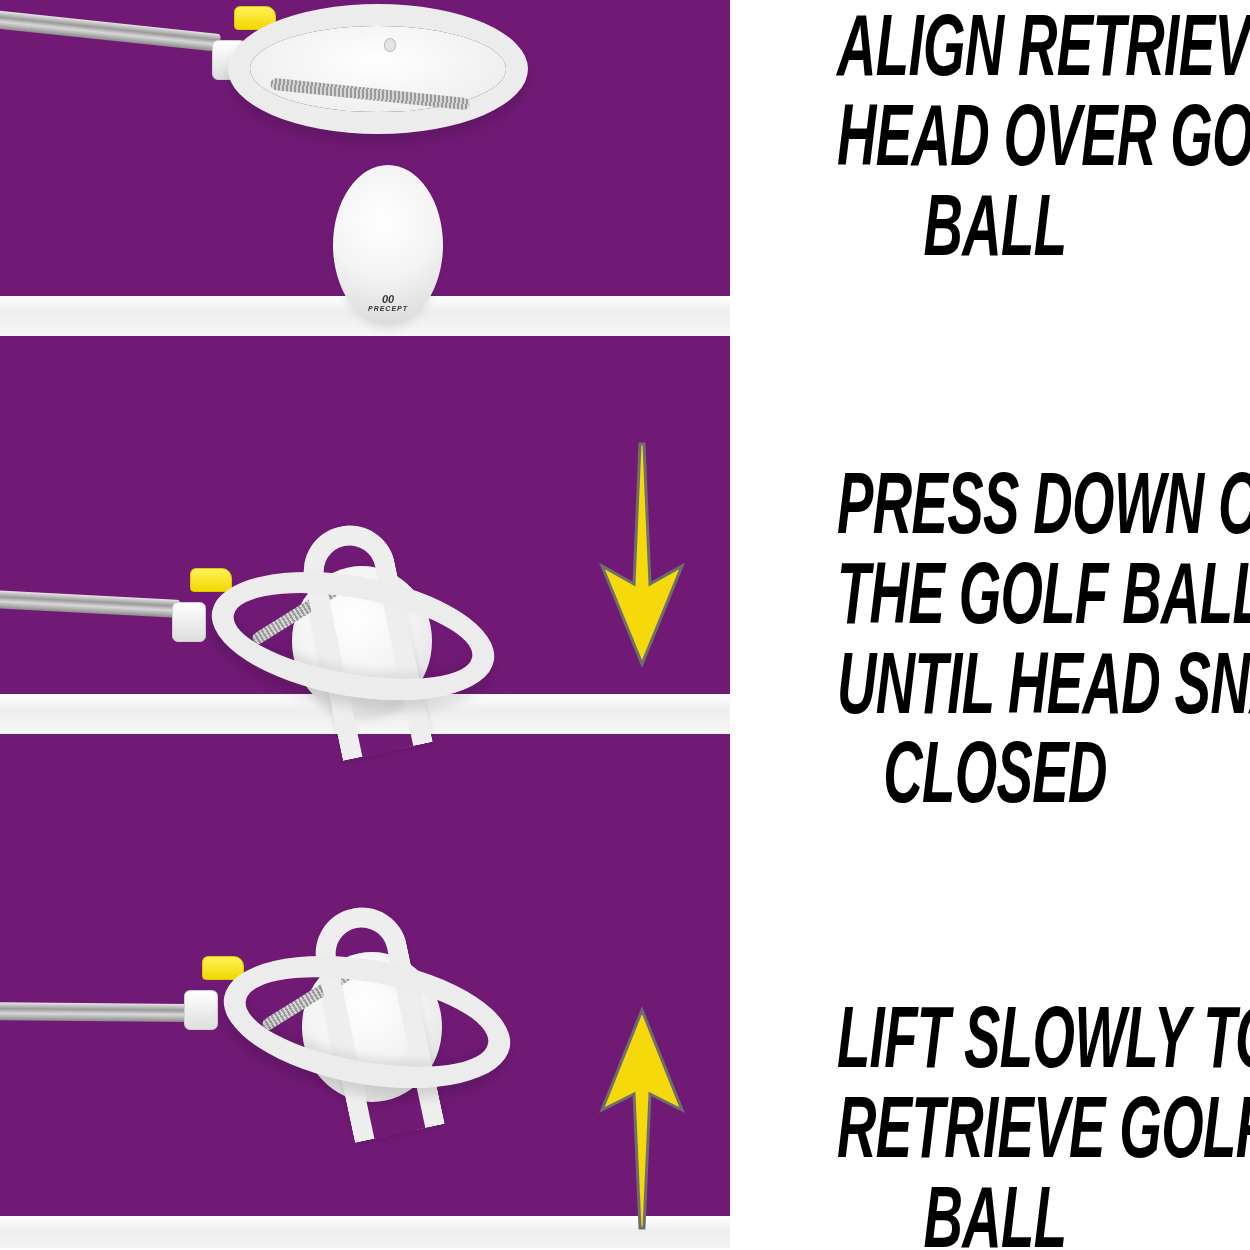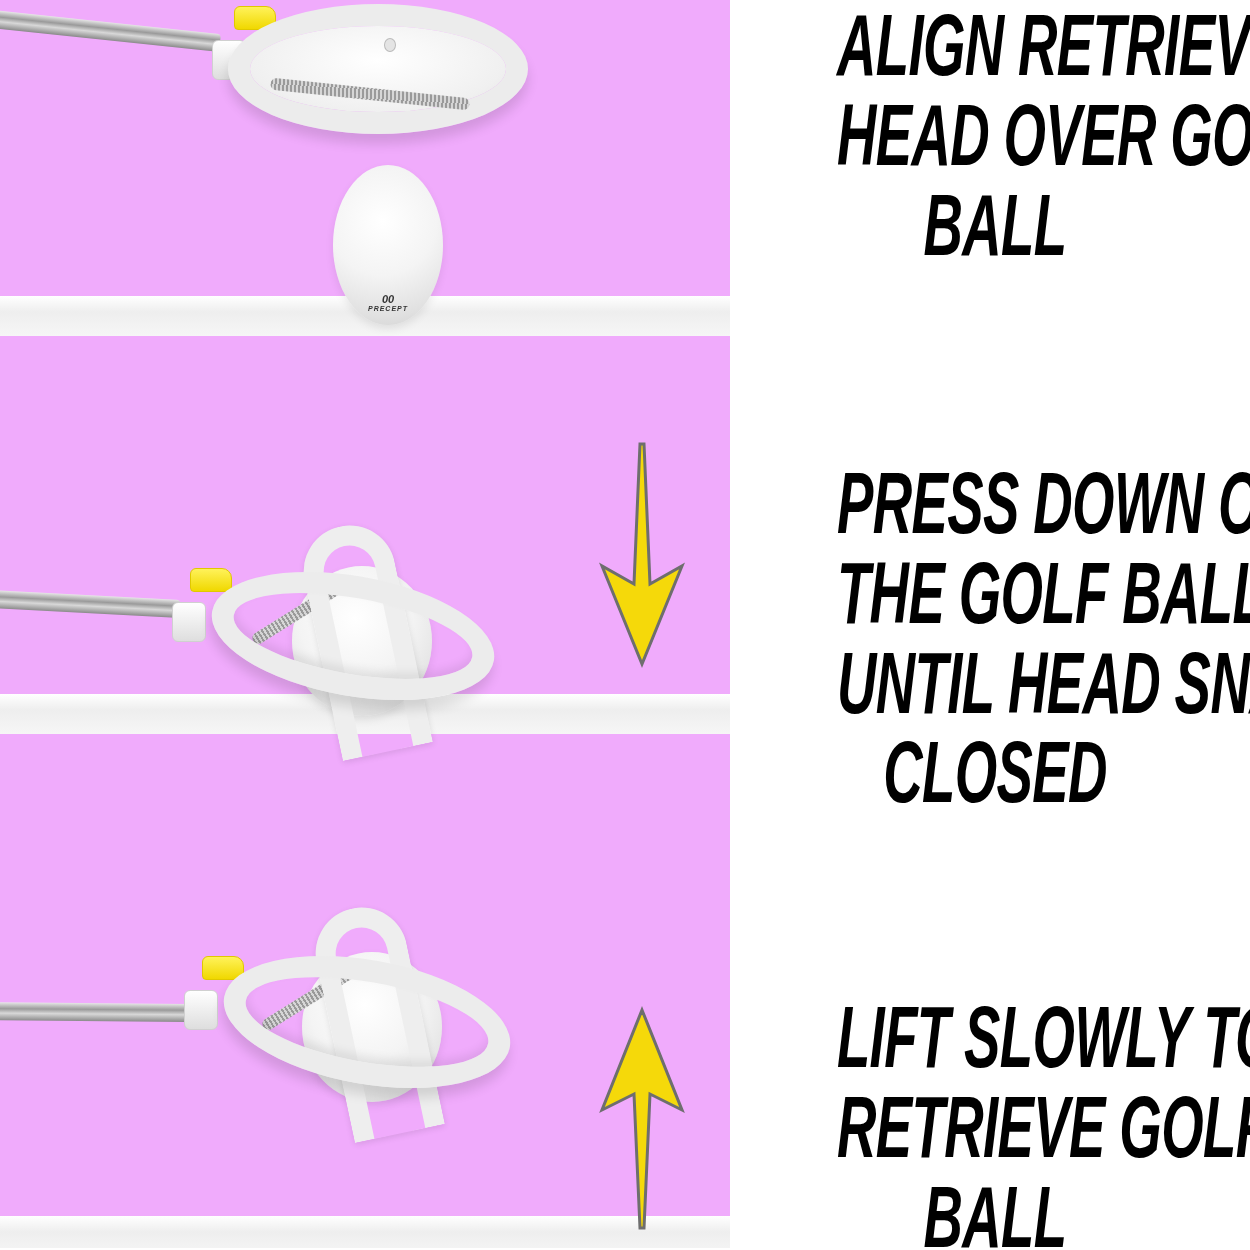--- a/index.html
+++ b/index.html
@@ -1,19 +1,19 @@
 <!DOCTYPE html>
 <html><head>
 <meta charset="utf-8">
 <style>
   * { margin: 0; padding: 0; box-sizing: border-box; }
   html, body { width: 1250px; height: 1250px; background: #ffffff; overflow: hidden; }
   body { position: relative; font-family: "Liberation Sans", sans-serif; }
 
-  .panel { position: absolute; left: 0; width: 730px; height: 416px; overflow: hidden; background: #f0abfc; }
+  .panel { position: absolute; left: 0; width: 730px; height: 416px; overflow: hidden; background: #701a75; }
   .panel.p1 { top: 0; }
   .panel.p2 { top: 416px; }
   .panel.p3 { top: 832px; }
 
   .floor { position: absolute; left: 0; width: 730px; height: 40px;
     background: linear-gradient(to bottom, #ffffff 0%, #eeeeee 40%, #f6f6f6 100%); }
 
   .shaft { position: absolute; height: 18px; border-radius: 4px;
     background: linear-gradient(to bottom, #e6e6e6 0%, #9a9a9a 35%, #d8d8d8 60%, #8a8a8a 100%);
     transform-origin: right center; }

